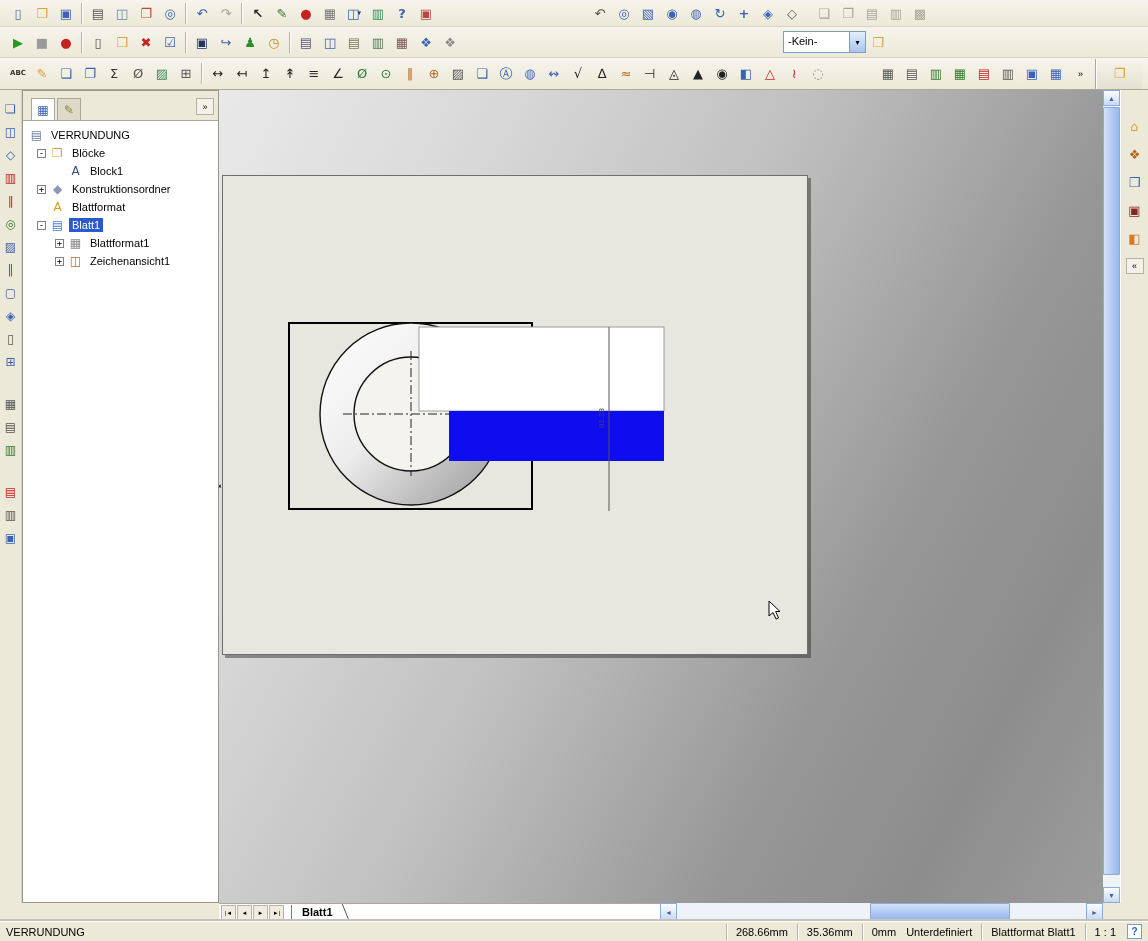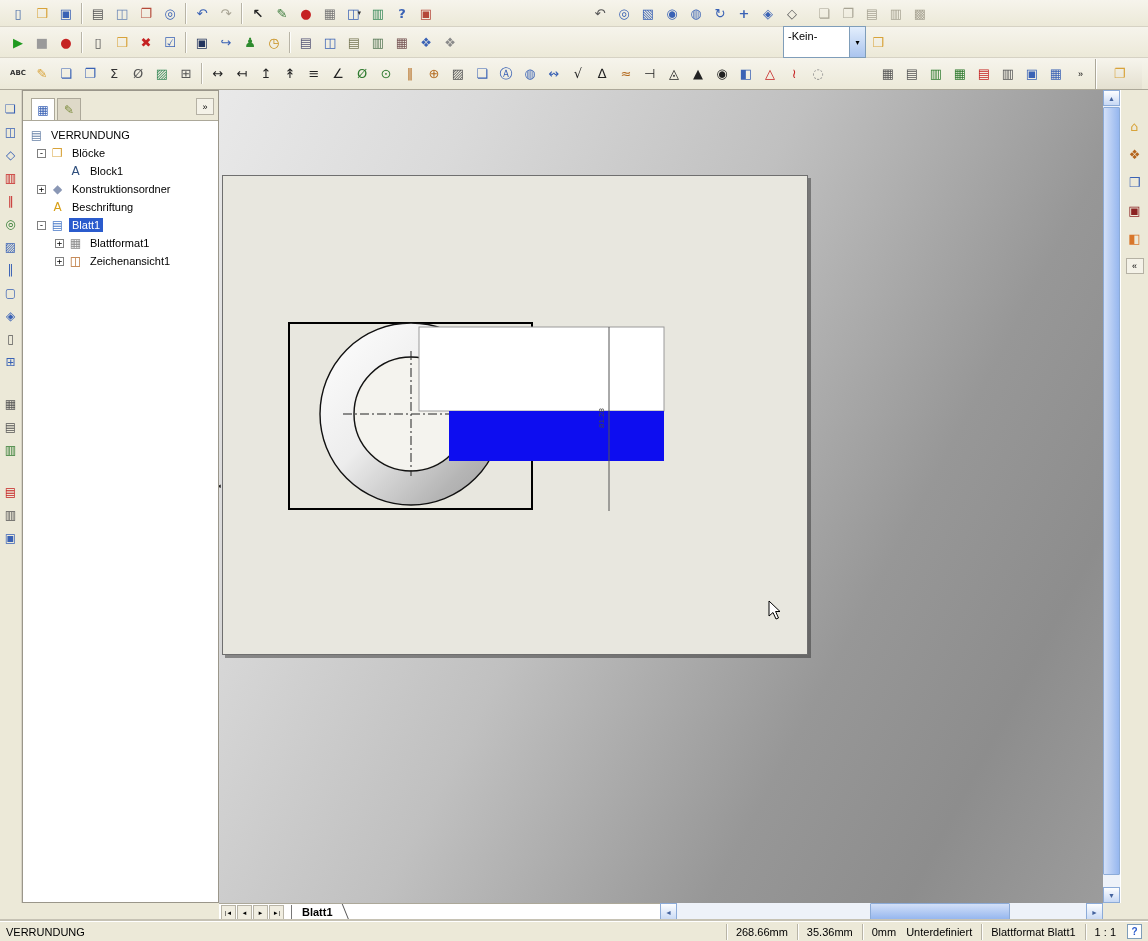--- a/index.html
+++ b/index.html
@@ -12,21 +12,21 @@
   #row1 { top:0; height:27px; border-bottom:1px solid #d6d2c4; }
   #row2 { top:27px; height:31px; border-bottom:1px solid #d6d2c4; }
   #row3 { top:58px; height:32px; border-bottom:1px solid #aca899; }
   .tbtn { width:24px; height:23px; flex:none; display:flex; align-items:center; justify-content:center; background:transparent; border:1px solid transparent; padding:0; cursor:default; }
   .ic { font-family:"DejaVu Sans",sans-serif; font-size:13px; line-height:1; }
   .ic.small { font-size:7px; font-weight:bold; letter-spacing:0; }
   .ic.bold { font-weight:bold; }
   .ddc { font-size:7px; color:#333; margin-left:-2px; }
   .tsep { width:0; height:21px; border-left:1px solid #b8b4a6; border-right:1px solid #fdfdfb; margin:0 3px; flex:none; }
   .tsp { display:inline-block; flex:none; }
-  .layerdd { display:flex; height:32px; margin-left:auto; flex:none; }
+  .layerdd { display:flex; height:22px; margin-left:auto; flex:none; }
   .layerdd .val { width:66px; background:#fff; border:1px solid #7f9db9; border-right:none; padding:3px 4px; font-size:11px; }
   .layerdd .db { width:17px; display:flex; align-items:center; justify-content:center; background:linear-gradient(#e3eefc,#aac4ee); border:1px solid #7f9db9; font-size:8px; }
   .endpanel { width:46px; height:30px; margin-left:8px; background:linear-gradient(#f6f4ec,#e4e0d0); border-left:1px solid #fff; box-shadow:-1px 0 0 #aca899; display:flex; align-items:center; justify-content:center; flex:none; }
   .ovf { width:16px; height:24px; font-size:9px; background:transparent; border:none; margin-left:4px; }
 
   
   #lstrip { position:absolute; left:0; top:90px; width:22px; height:813px; background:#ece9d8; border-right:1px solid #d6d2c4; display:flex; flex-direction:column; align-items:center; padding-top:10px; gap:5px; }
   #lstrip .tbtn { width:19px; height:18px; }
   #lstrip .ic { font-size:12px; }
 
@@ -484,21 +484,21 @@
           <span class="tlbl">Block1</span>
         </div>
         <div class="trow" style="padding-left: 14px;">
           <span class="texp">+</span>
           <span class="ticon" style="color: rgb(138, 151, 181);">◆</span>
           <span class="tlbl">Konstruktionsordner</span>
         </div>
         <div class="trow" style="padding-left: 14px;">
           <span class="tgap"></span>
           <span class="ticon" style="color: rgb(216, 160, 23);">A</span>
-          <span class="tlbl">Beschriftung</span>
+          <span class="tlbl">Blattformat</span>
         </div>
         <div class="trow sel" style="padding-left: 14px;">
           <span class="texp">-</span>
           <span class="ticon" style="color: rgb(74, 122, 200);">▤</span>
           <span class="tlbl">Blatt1</span>
         </div>
         <div class="trow" style="padding-left: 32px;">
           <span class="texp">+</span>
           <span class="ticon" style="color: rgb(138, 138, 138);">▦</span>
           <span class="tlbl">Blattformat1</span>

